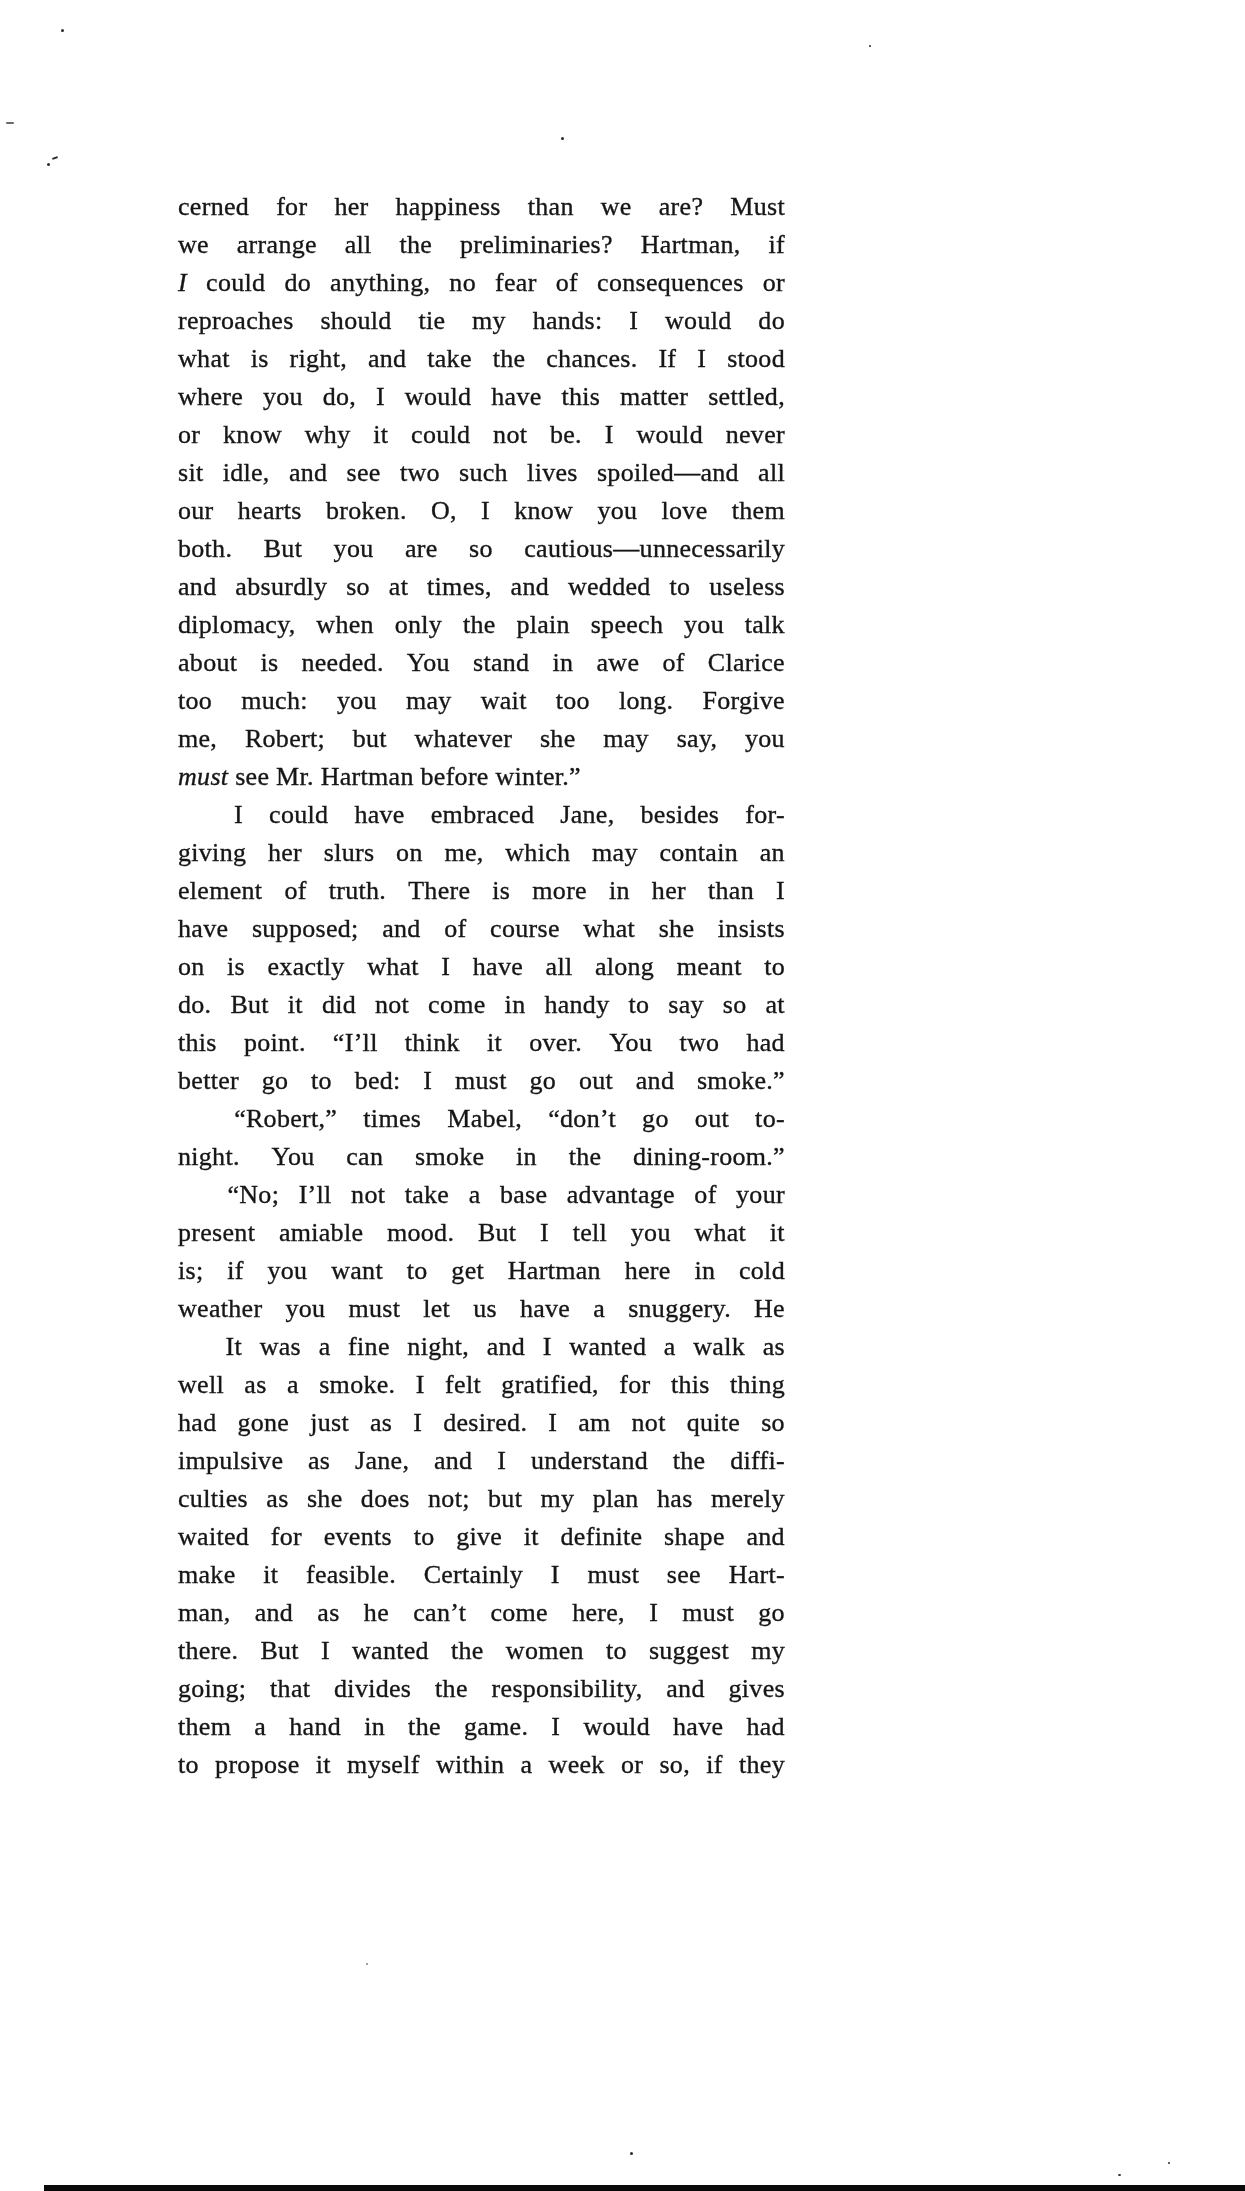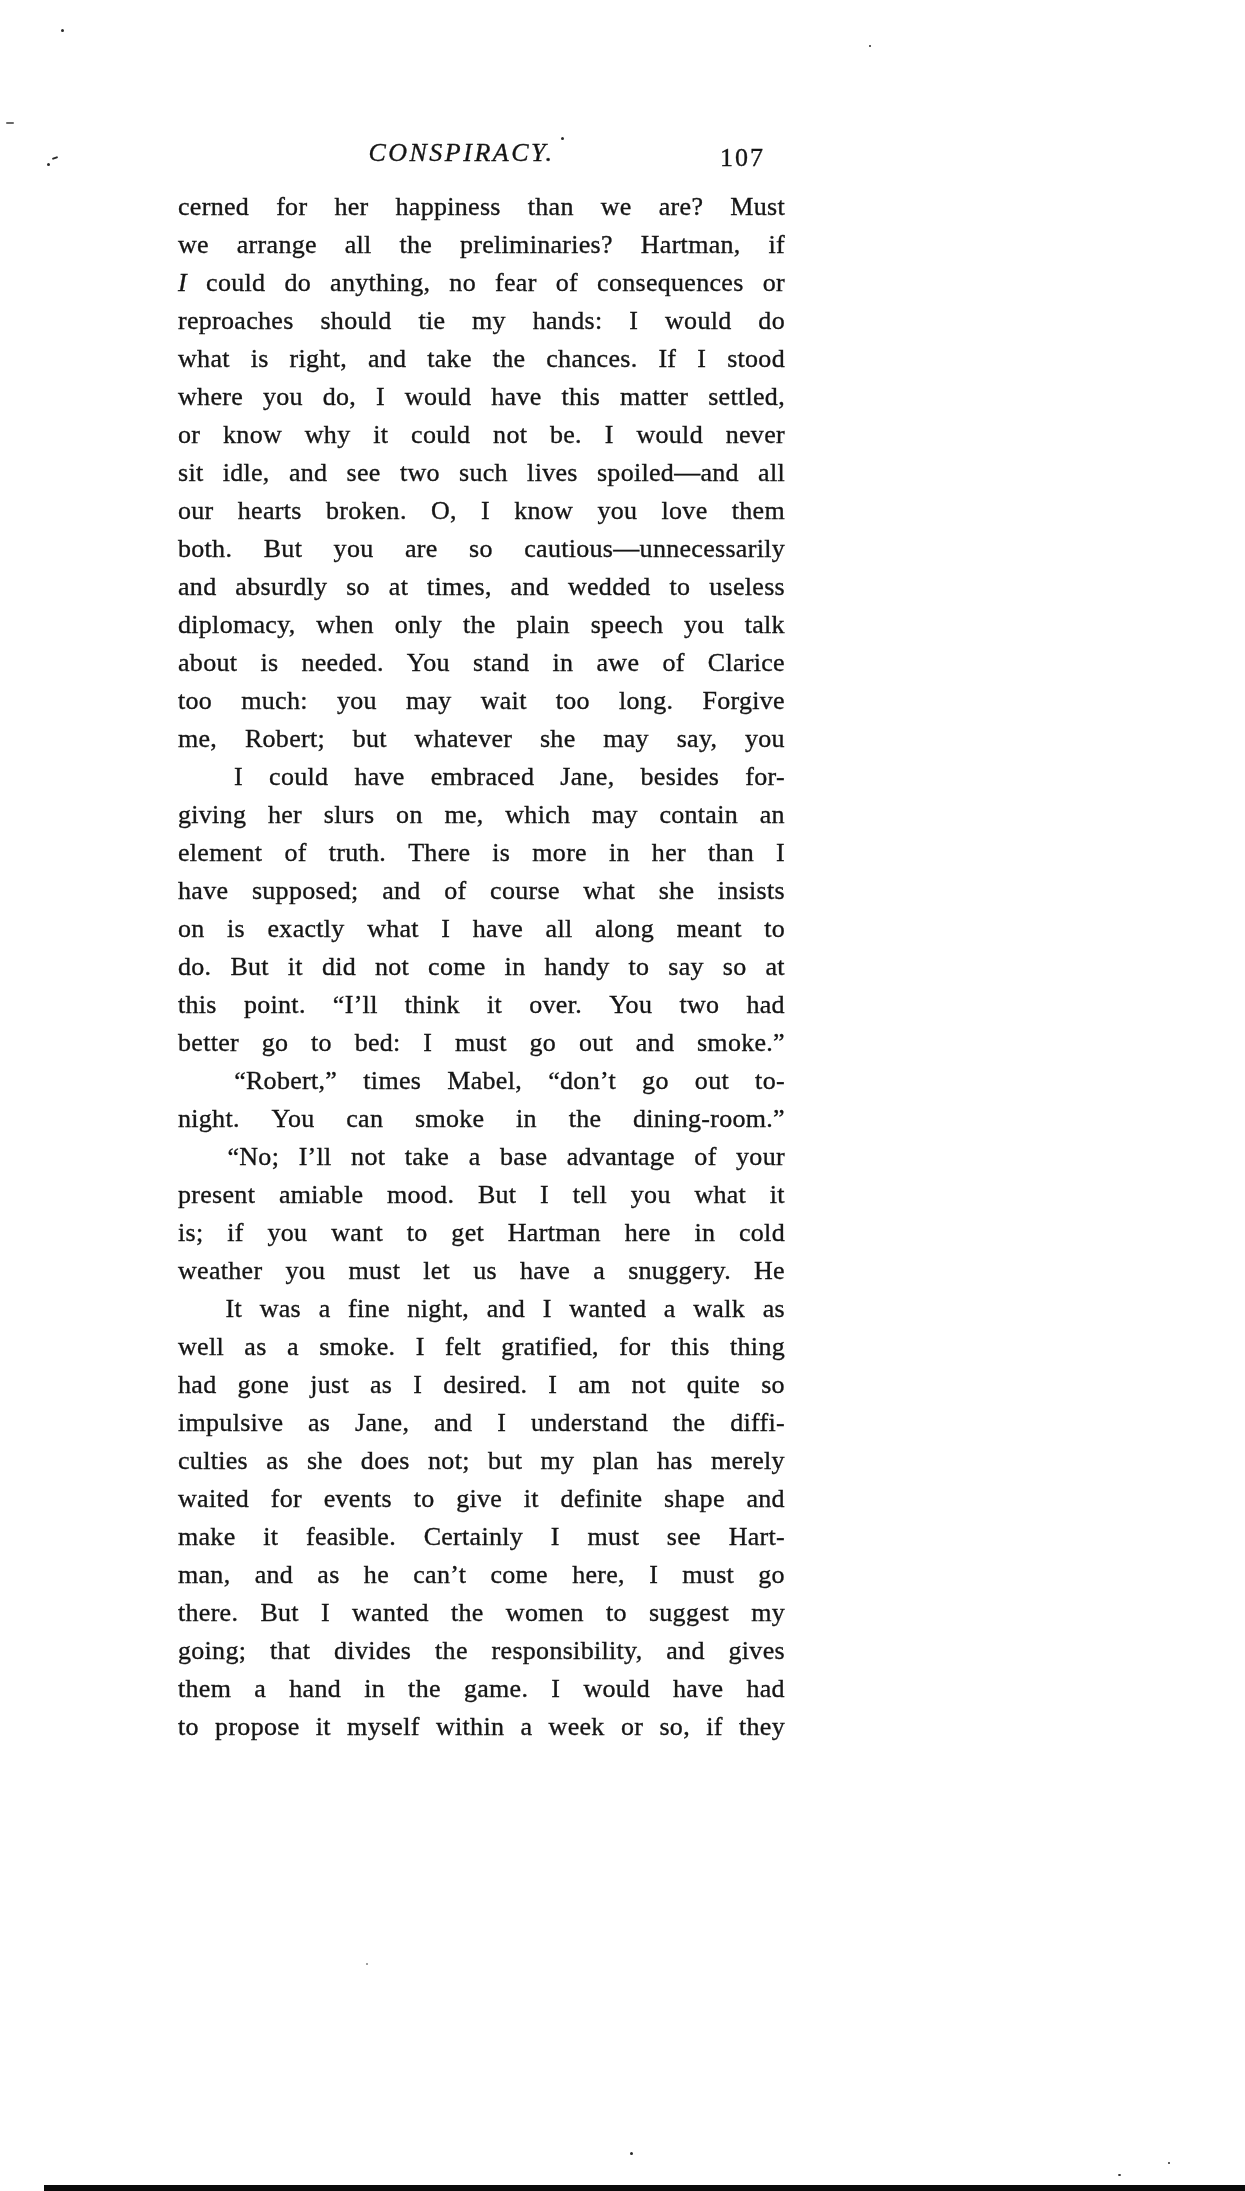--- a/index.html
+++ b/index.html
@@ -40,24 +40,20 @@
   .speck{position:absolute;background:#2a2a2a;border-radius:50%;}
   .edge-bar{
     position:absolute;left:44px;right:0;bottom:0;height:6px;background:#0a0a0a;
   }
 </style>
 </head>
 <body>
 
 <div class="page">
 
-  <div class="header-row">
-    <span class="running-head">CONSPIRACY.</span>
-    <span class="page-number">107</span>
-  </div>
 
   <div class="text-body">
       <div class="para">
         <div class="line just">
           <span class="w">cerned</span>
           <span class="w">for</span>
           <span class="w">her</span>
           <span class="w">happiness</span>
           <span class="w">than</span>
           <span class="w">we</span>
@@ -204,20 +200,21 @@
         <div class="line just">
           <span class="w">me,</span>
           <span class="w">Robert;</span>
           <span class="w">but</span>
           <span class="w">whatever</span>
           <span class="w">she</span>
           <span class="w">may</span>
           <span class="w">say,</span>
           <span class="w">you</span>
         </div>
+        <div class="line"><span class="w"><i>must</i></span> <span class="w">see</span> <span class="w">Mr.</span> <span class="w">Hartman</span> <span class="w">before</span> <span class="w">winter.”</span></div>
       </div>
       <div class="para">
         <div class="line just">
           <span class="indent"></span>
           <span class="w">I</span>
           <span class="w">could</span>
           <span class="w">have</span>
           <span class="w">embraced</span>
           <span class="w">Jane,</span>
           <span class="w">besides</span>

